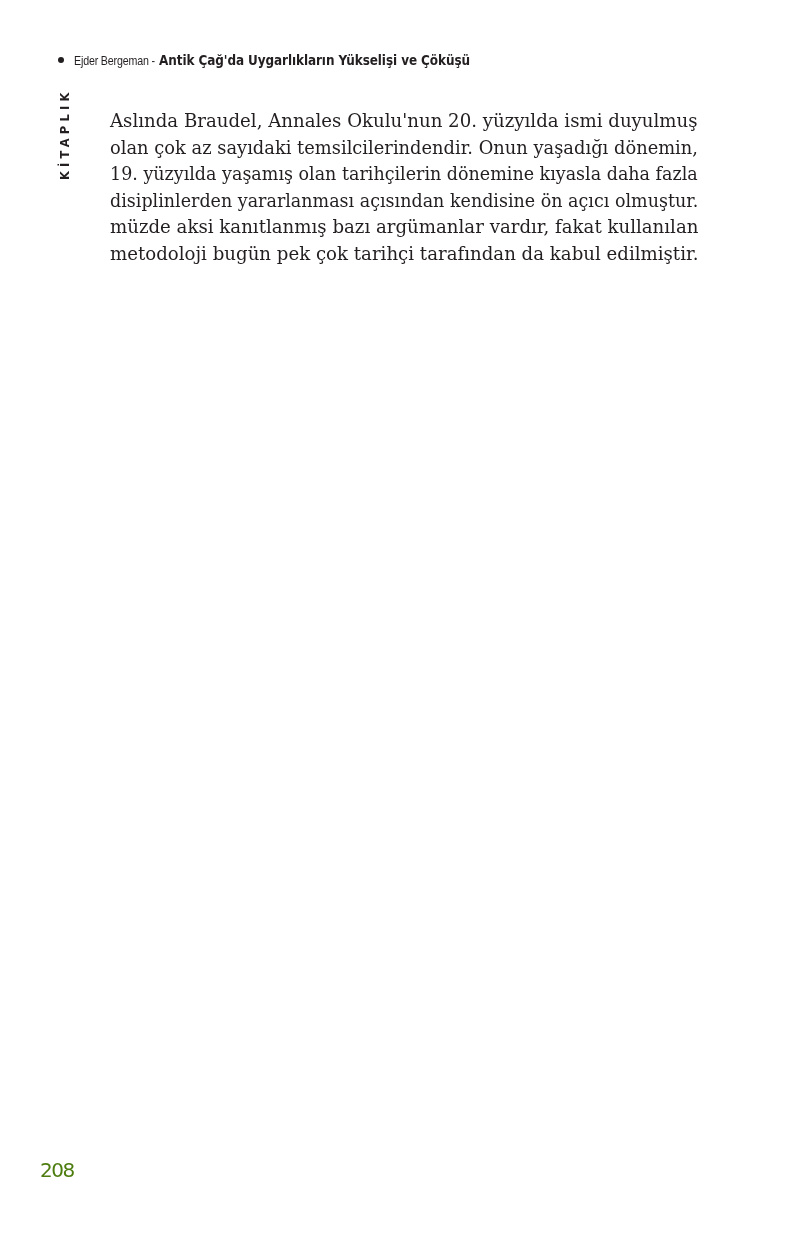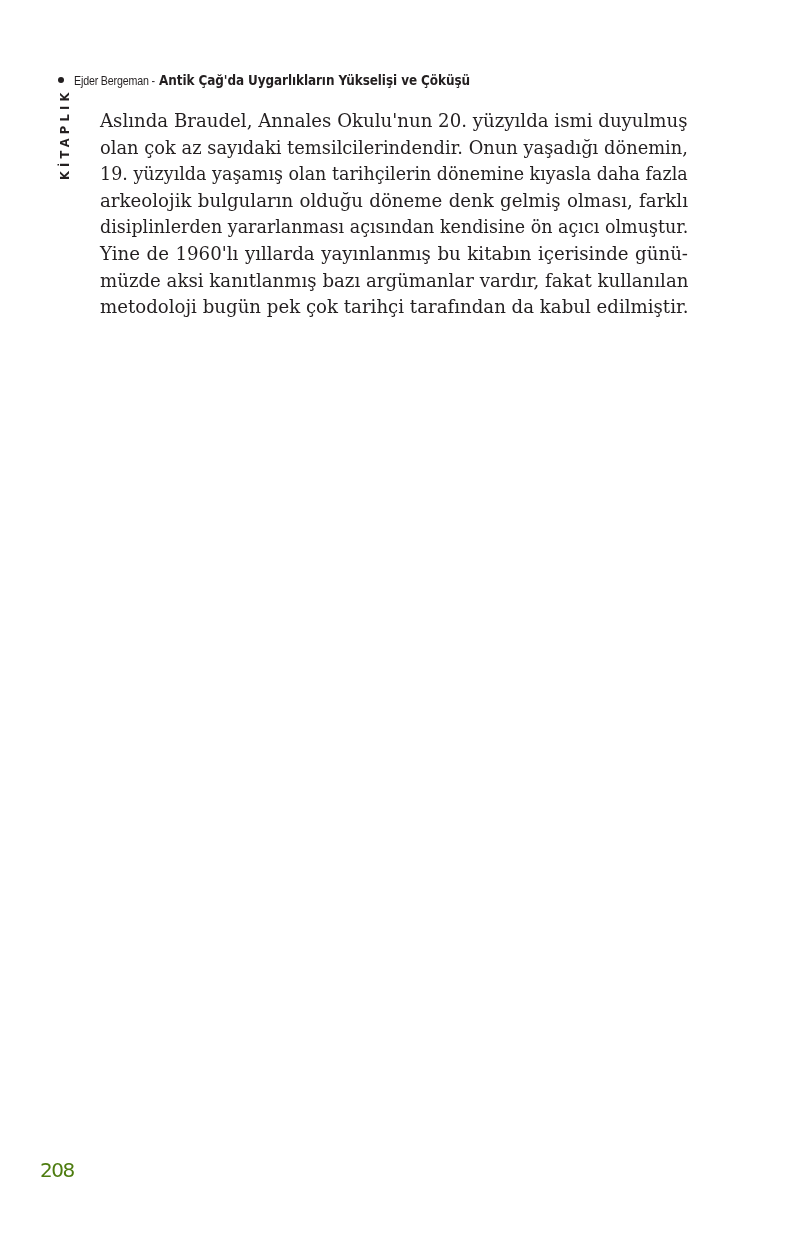--- a/index.html
+++ b/index.html
@@ -10,21 +10,21 @@
     body {
       width: 798px;
       height: 1241px;
       position: relative;
       overflow: hidden;
       color: #231f20;
     }
     .running-head {
       position: absolute;
       left: 58px;
-      top: 72px;
+      top: 52px;
       font-family: "DejaVu Sans", sans-serif;
       font-size: 13.5px;
       white-space: nowrap;
       display: flex;
       align-items: center;
       color: #231f20;
     }
     .running-head .bullet {
       display: inline-block;
       width: 6px;
@@ -62,21 +62,21 @@
       transform: rotate(-90deg);
       font-family: "DejaVu Sans", sans-serif;
       font-weight: bold;
       font-size: 11.5px;
       letter-spacing: 4.2px;
       white-space: nowrap;
       color: #231f20;
     }
     .body-text {
       position: absolute;
-      left: 100px;
+      left: 110px;
       top: 108px;
       width: 588px;
       font-family: "DejaVu Serif", serif;
       font-size: 18.2px;
       line-height: 26.6px;
       color: #231f20;
       margin: 0;
     }
     .body-text .line {
       display: block;
@@ -105,20 +105,18 @@
     <span class="title" style="margin-left:-14px;">Antik Çağ'da Uygarlıkların Yükselişi ve Çöküşü</span>
   </span>
 </div>
 
 <div class="side-label">KİTAPLIK</div>
 
 <div class="body-text">
   <span class="line" style="display: block; text-align-last: auto; transform: scaleX(0.998302); width: 589px;">Aslında Braudel, Annales Okulu'nun 20. yüzyılda ismi duyulmuş</span>
   <span class="line" style="display: block; text-align-last: auto; transform: scaleX(0.981636); width: 599px;">olan çok az sayıdaki temsilcilerindendir. Onun yaşadığı dönemin,</span>
   <span class="line" style="display: block; text-align-last: auto; transform: scaleX(0.962357); width: 611px;">19. yüzyılda yaşamış olan tarihçilerin dönemine kıyasla daha fazla</span>
-  <span class="line" style="display: block; text-align-last: justify; width: 588px; white-space: normal;">arkeolojik bulguların olduğu döneme denk gelmiş olması, farklı</span>
   <span class="line" style="display: block; text-align-last: auto; transform: scaleX(0.962357); width: 611px;">disiplinlerden yararlanması açısından kendisine ön açıcı olmuştur.</span>
-  <span class="line" style="display: block; text-align-last: justify; width: 588px; white-space: normal;">Yine de 1960'lı yıllarda yayınlanmış bu kitabın içerisinde günü-</span>
   <span class="line" style="display: block; text-align-last: auto; transform: scaleX(0.998302); width: 589px;">müzde aksi kanıtlanmış bazı argümanlar vardır, fakat kullanılan</span>
   <span class="line" style="display: block; text-align-last: auto; transform: scaleX(0.998302); width: 589px;">metodoloji bugün pek çok tarihçi tarafından da kabul edilmiştir.</span>
 </div>
 
 <div class="page-number">208</div>
 
 </body></html>

